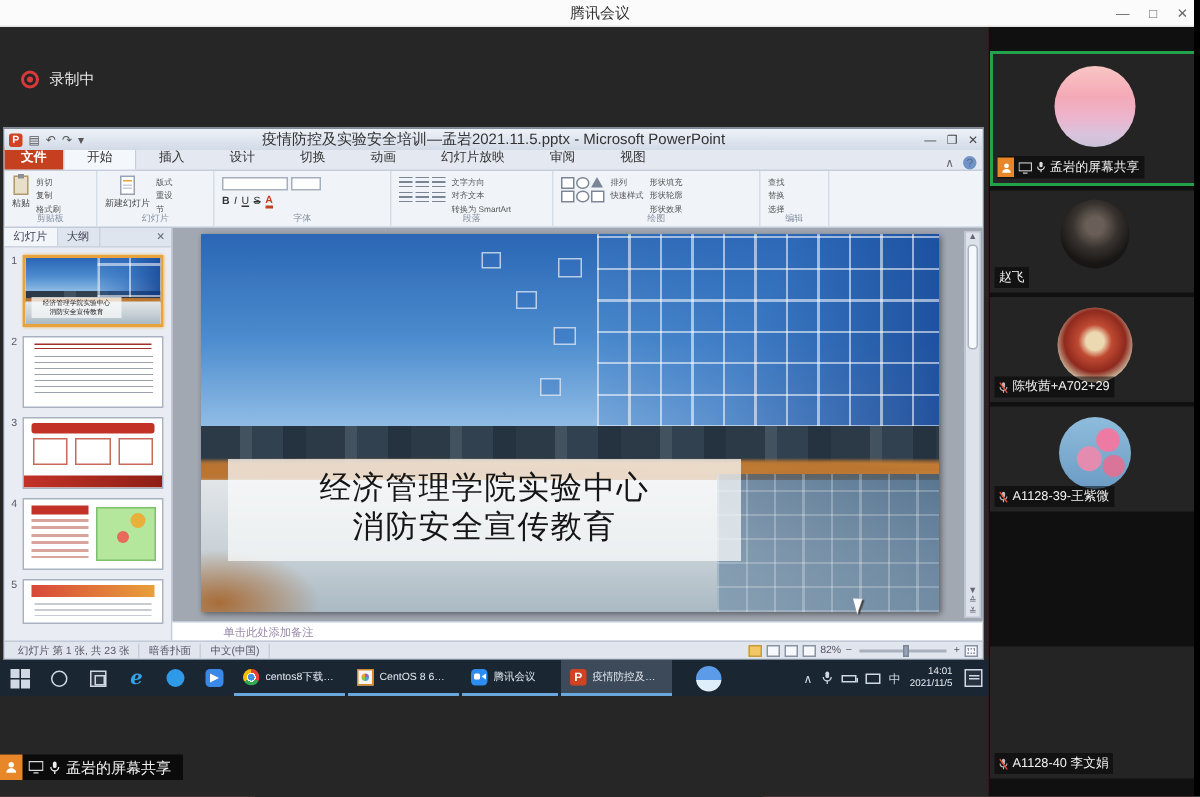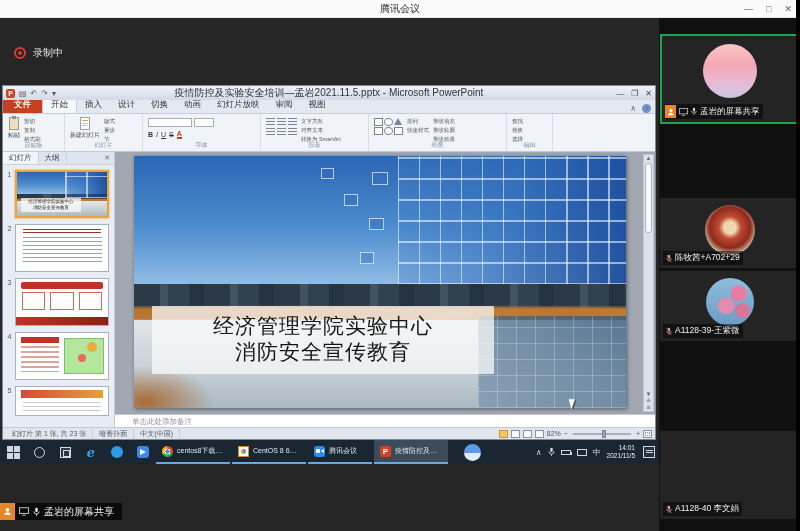--- a/index.html
+++ b/index.html
@@ -28,21 +28,21 @@
   .ppt-titlebar{height:14px;background:linear-gradient(#eef2f8,#d2dae7);position:relative;
                 display:flex;align-items:center;flex:none}
   .qat{display:flex;gap:4px;padding-left:3px;align-items:center;color:#555;font-size:8px;z-index:2}
   .ppt-logo{width:9px;height:9px;background:#cf4322;color:#fff;font-size:7px;font-weight:bold;
             display:flex;align-items:center;justify-content:center;border-radius:2px}
   .ppt-title{position:absolute;left:0;right:0;text-align:center;font-size:10px;color:#333}
   .ppt-controls{position:absolute;right:3px;display:flex;gap:7px;color:#444;font-size:8px;z-index:2}
 
   .ppt-tabs{height:14px;background:#e3e8f1;display:flex;align-items:flex-end;font-size:8.5px;color:#333;
             border-bottom:1px solid #c6cedb;flex:none}
-  .tab{padding:1px 8px 2px}
+  .tab{padding:1px 15px 2px}
   .tab-file{background:#c5401f;color:#fff;padding:1px 11px 2px;font-weight:bold}
   .tab-active{background:#f4f7fb;border:1px solid #c6cedb;border-bottom:none;border-radius:2px 2px 0 0}
   .tabs-right{margin-left:auto;display:flex;gap:6px;align-items:center;padding-right:4px;color:#6a7methods4}
   .tabs-right span{font-size:8px;color:#667}
   .help-dot{width:9px;height:9px;border-radius:50%;background:#6f94c9;color:#fff;font-size:7px;
             display:flex;align-items:center;justify-content:center}
 
   .ribbon{height:38px;background:#f0f4f9;border-bottom:1px solid #c2cad7;display:flex;flex:none}
   .rgroup{position:relative;border-right:1px solid #d6dde7;padding:2px 5px 9px;display:flex;gap:4px;align-items:flex-start}
   .rgroup-label{position:absolute;bottom:1px;left:0;right:0;text-align:center;font-size:6px;color:#8791a1}
@@ -121,21 +121,21 @@
   .cursor{position:absolute;left:455px;top:246px;width:0;height:0;z-index:9;
           border-left:6px solid #fff;border-bottom:9px solid transparent;border-top:2px solid transparent;
           filter:drop-shadow(1px 1px 0 #333);transform:rotate(-15deg)}
 
   .vscroll{position:absolute;right:1px;top:2px;bottom:2px;width:11px;background:#dde2ea;
            border:1px solid #bfc7d3;display:flex;flex-direction:column;align-items:center;font-size:6px;color:#667}
   .vthumb{width:7px;height:70px;background:#f6f8fb;border:1px solid #aab3c1;border-radius:3px;margin-top:2px}
   .vspacer{flex:1}
 
   .notes{height:13px;background:#fff;border-top:1px solid #c2cad7;font-size:7.5px;color:#98a}
-  .notes-inner{padding-left:17px;line-height:13px}
+  .notes-inner{padding-left:34px;line-height:13px}
   .pbody-right{flex:1;display:flex;flex-direction:column;min-width:0}
 
   .statusbar{height:12px;background:#e1e6ee;border-top:1px solid #c2cad7;display:flex;align-items:center;
              font-size:7px;color:#556;gap:0;padding:0 3px;flex:none}
   .st-seg{padding:0 6px;border-right:1px solid #c8cfda;white-space:nowrap}
   .st-right{margin-left:auto;display:flex;align-items:center;gap:3px}
   .vm{width:9px;height:8px;border:1px solid #8a93a3;background:#f6f8fb}
   .vm.on{background:#f3c766;border-color:#c89a3a}
   .zslider{width:58px;height:2px;background:#a8b0bd;position:relative;margin:0 2px}
   .zknob{position:absolute;left:50%;top:-3px;width:4px;height:8px;background:#98a2b2;border:1px solid #7a8596}
@@ -594,20 +594,26 @@
         </svg>
         <svg width="6" height="9" viewBox="0 0 8 11">
           <rect x="2.6" y="0.5" width="2.8" height="5" rx="1.4" fill="#ddd"></rect>
           <path d="M1 4.8a3 3 0 0 0 6 0" stroke="#ddd" fill="none" stroke-width="1"></path>
           <line x1="4" y1="8" x2="4" y2="10" stroke="#ddd" stroke-width="1"></line>
         </svg>
         <span class="nm">孟岩的屏幕共享</span>
       </div>
     </div>
 
+    <div class="ptile pt2">
+      <span class="avatar av2"></span>
+      <div class="plabel" style="padding-left:3px">
+        <span class="nm">赵飞</span>
+      </div>
+    </div>
 
     <div class="ptile pt3">
       <span class="avatar av3"></span>
       <div class="plabel" style="padding-left:3px">
         <svg width="6" height="9" viewBox="0 0 8 11">
           <rect x="2.6" y="0.5" width="2.8" height="5" rx="1.4" fill="#bbb"></rect>
           <path d="M1 4.8a3 3 0 0 0 6 0" stroke="#bbb" fill="none" stroke-width="1"></path>
           <line x1="4" y1="8" x2="4" y2="10" stroke="#bbb" stroke-width="1"></line>
           <line x1="0.8" y1="1" x2="7.2" y2="10" stroke="#e84a3a" stroke-width="1.3"></line>
         </svg>

